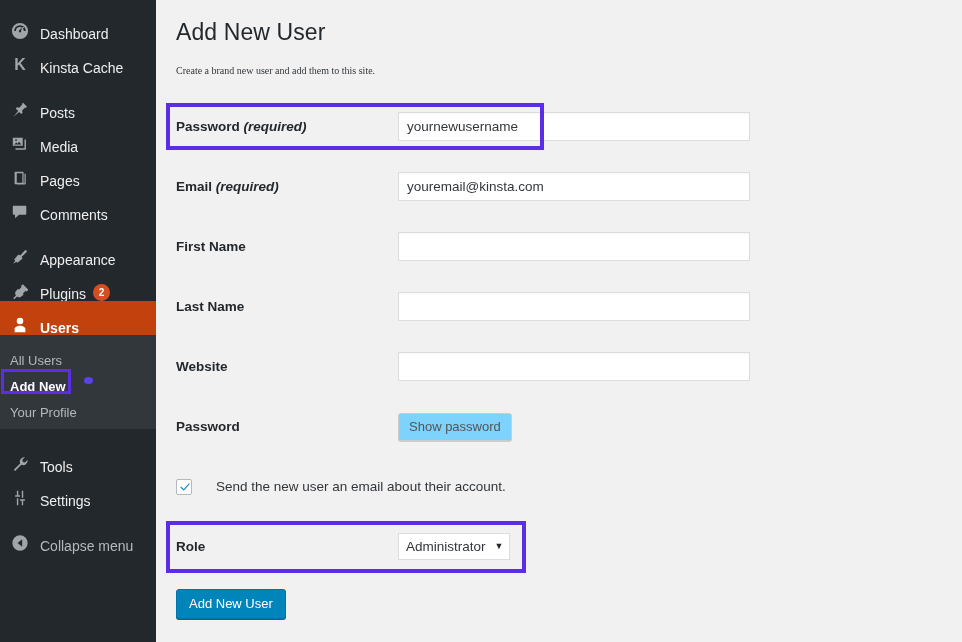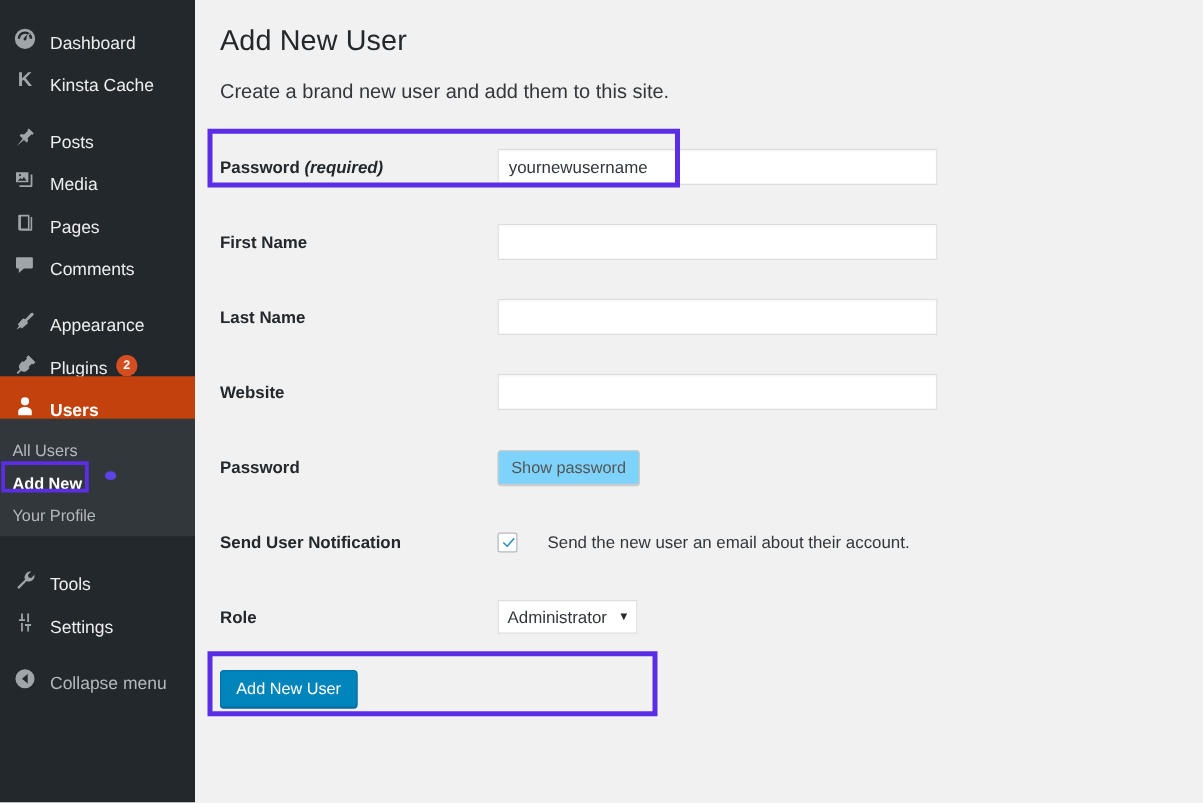--- a/index.html
+++ b/index.html
@@ -136,22 +136,23 @@
   .page-title {
     font-size: 23px;
     font-weight: 400;
     color: #23282d;
     line-height: 1.3;
     letter-spacing: 0.1px;
   }
 
   .page-subtitle {
     margin-top: 17px;
-    font-size: 16px;
+    font-size: 10px;
     color: #32373c;
+    font-family: Liberation Serif, serif;
   }
 
   .form {
     margin-top: 21px;
   }
 
   .row {
     display: flex;
     align-items: center;
     height: 60px;
@@ -387,20 +388,27 @@
       
       <div class="row">
         <div class="lbl">
           <span>Password</span>
           <em>(required)</em>
         </div>
         <input class="txt" type="text" value="yournewusername" style="">
       </div>
 
       
+      <div class="row">
+        <div class="lbl">
+          <span>Email</span>
+          <em>(required)</em>
+        </div>
+        <input class="txt" type="text" value="youremail@kinsta.com" style="">
+      </div>
 
       
       <div class="row">
         <div class="lbl">First Name</div>
         <input class="txt" type="text" value="" style="">
       </div>
 
       
       <div class="row">
         <div class="lbl">Last Name</div>
@@ -414,21 +422,20 @@
       </div>
 
       
       <div class="row">
         <div class="lbl">Password</div>
         <button class="btn-secondary">Show password</button>
       </div>
 
       
       <div class="row">
-        <div class="lbl">Send User Notification</div>
         <div class="cb-wrap">
           <span class="cb">
             <svg viewBox="0 0 20 20">
                 <path d="M15.6 4.5 8.2 13 4.4 9.3l-1.2 1.3 5.1 4.9 8.5-9.8z"></path>
               </svg>
           </span>
           <span class="cb-text">Send the new user an email about their account.</span>
         </div>
       </div>
 

